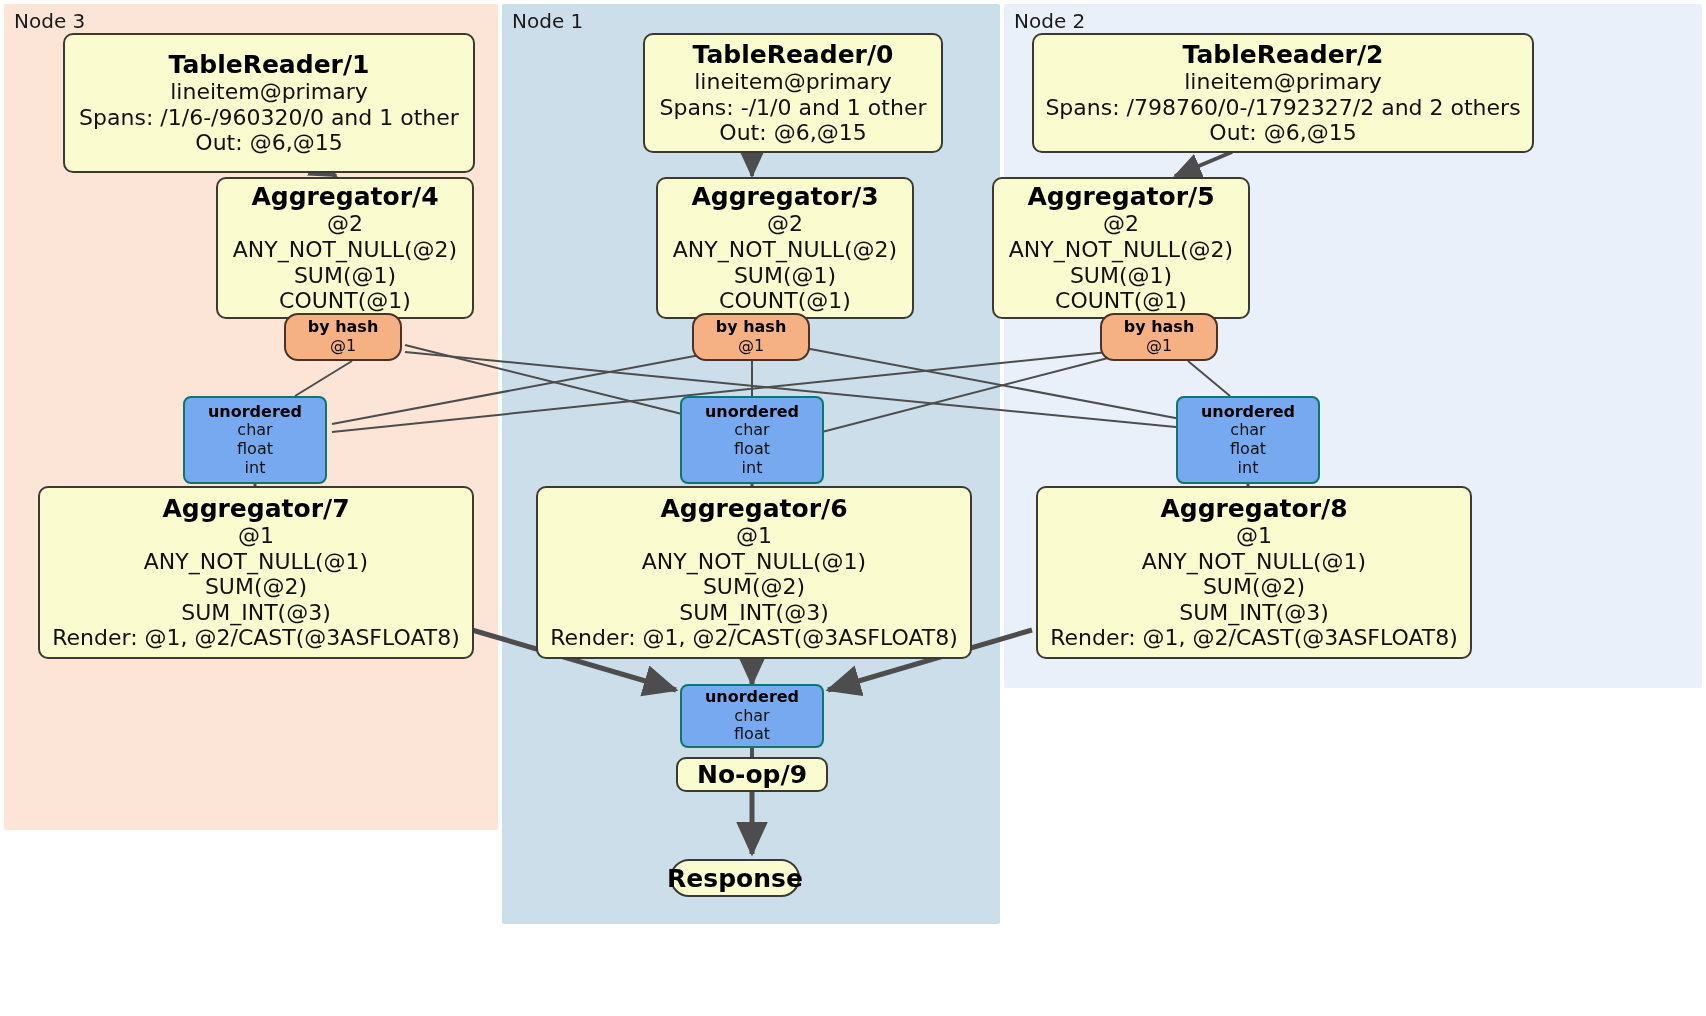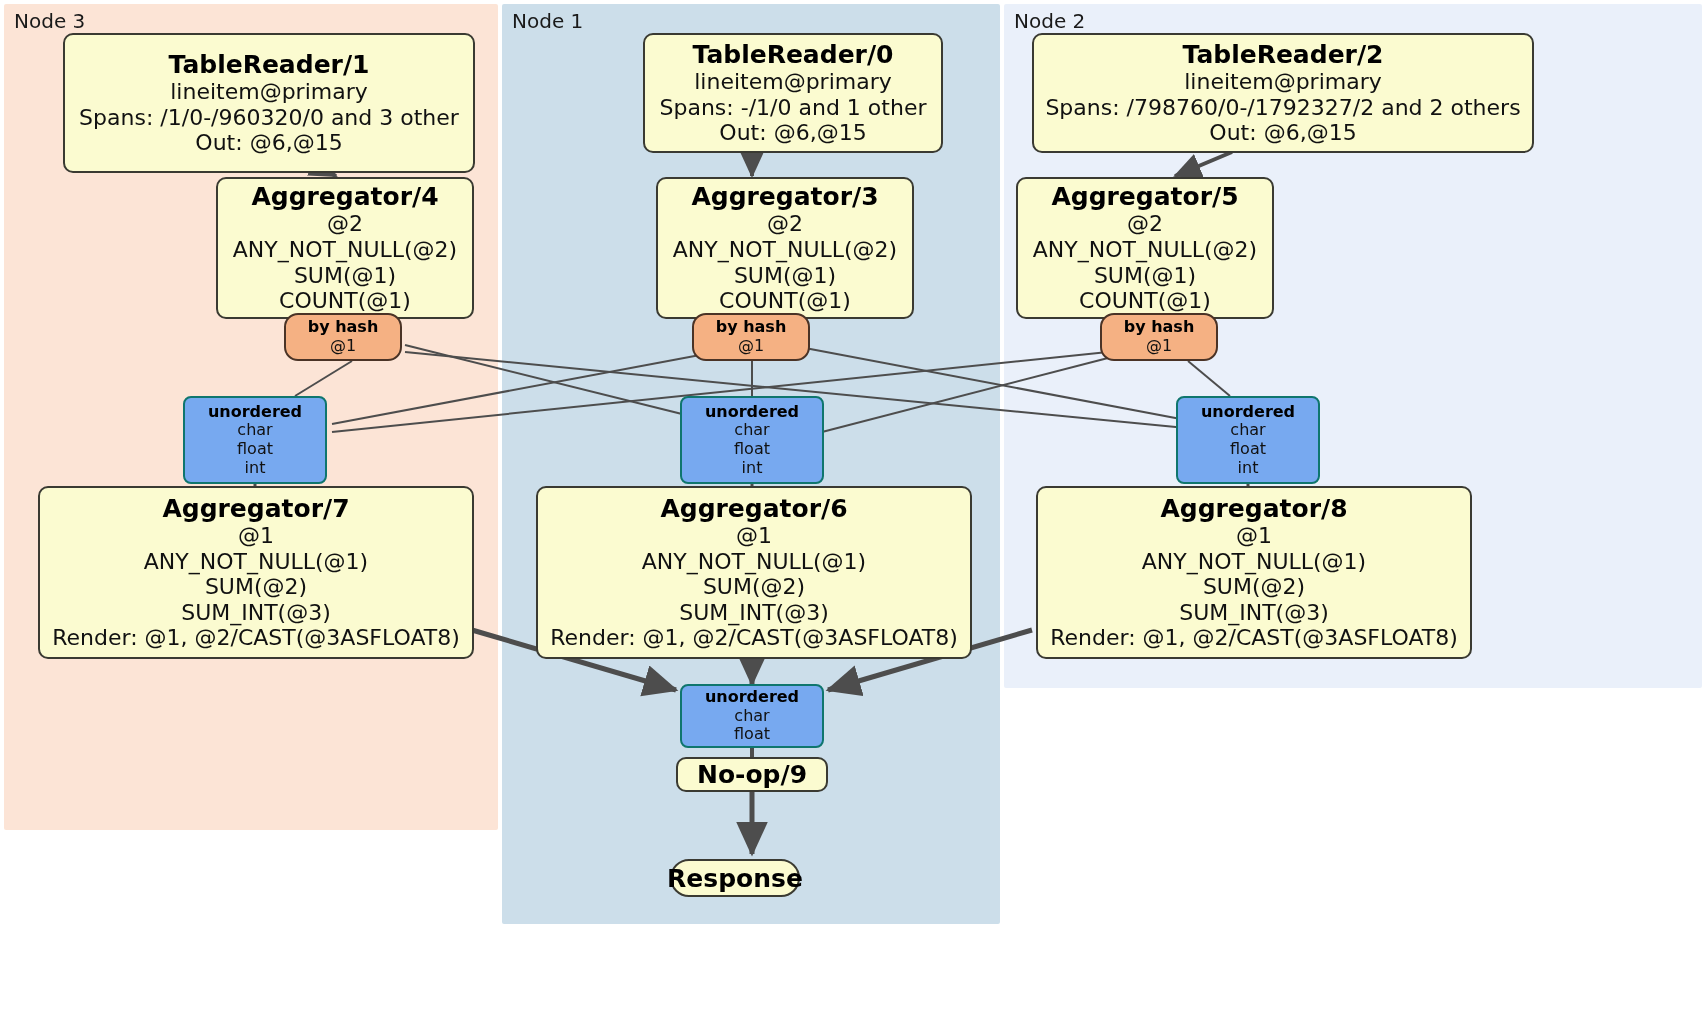--- a/index.html
+++ b/index.html
@@ -157,21 +157,21 @@
     </g>
 
     <g stroke="#4d4d4d" stroke-width="5" fill="none" marker-end="url(#arrThick)">
       <path d="M752,791 L752,854"></path>
     </g>
   </svg>
 
   <div class="gnode box zt" style="left:63px; top:33px; width:412px; height:140px;">
     <div class="title">TableReader/1</div>
     <div class="line">lineitem@primary</div>
-    <div class="line">Spans: /1/0-/960320/0 and 3 other</div>
+    <div class="line">Spans: /1/6-/960320/0 and 1 other</div>
     <div class="line">Out: @6,@15</div>
   </div>
 
   <div class="gnode box zt" style="left:603px; top:33px; width:300px; height:120px;margin-left:40px;">
     <div class="title">TableReader/0</div>
     <div class="line">lineitem@primary</div>
     <div class="line">Spans: -/1/0 and 1 other</div>
     <div class="line">Out: @6,@15</div>
   </div>
 
@@ -191,21 +191,21 @@
   </div>
 
   <div class="gnode box zt" style="left:624px; top:177px; width:258px; height:142px;margin-left:32px;">
     <div class="title">Aggregator/3</div>
     <div class="line">@2</div>
     <div class="line">ANY_NOT_NULL(@2)</div>
     <div class="line">SUM(@1)</div>
     <div class="line">COUNT(@1)</div>
   </div>
 
-  <div class="gnode box zt" style="left:1016px; top:177px; width:258px; height:142px;">
+  <div class="gnode box zt" style="left:992px; top:177px; width:258px; height:142px;">
     <div class="title">Aggregator/5</div>
     <div class="line">@2</div>
     <div class="line">ANY_NOT_NULL(@2)</div>
     <div class="line">SUM(@1)</div>
     <div class="line">COUNT(@1)</div>
   </div>
 
   <div class="gnode router zr" style="left:284px; top:313px; width:118px; height:48px;">
     <div class="title-sm">by hash</div>
     <div class="line-sm">@1</div>

